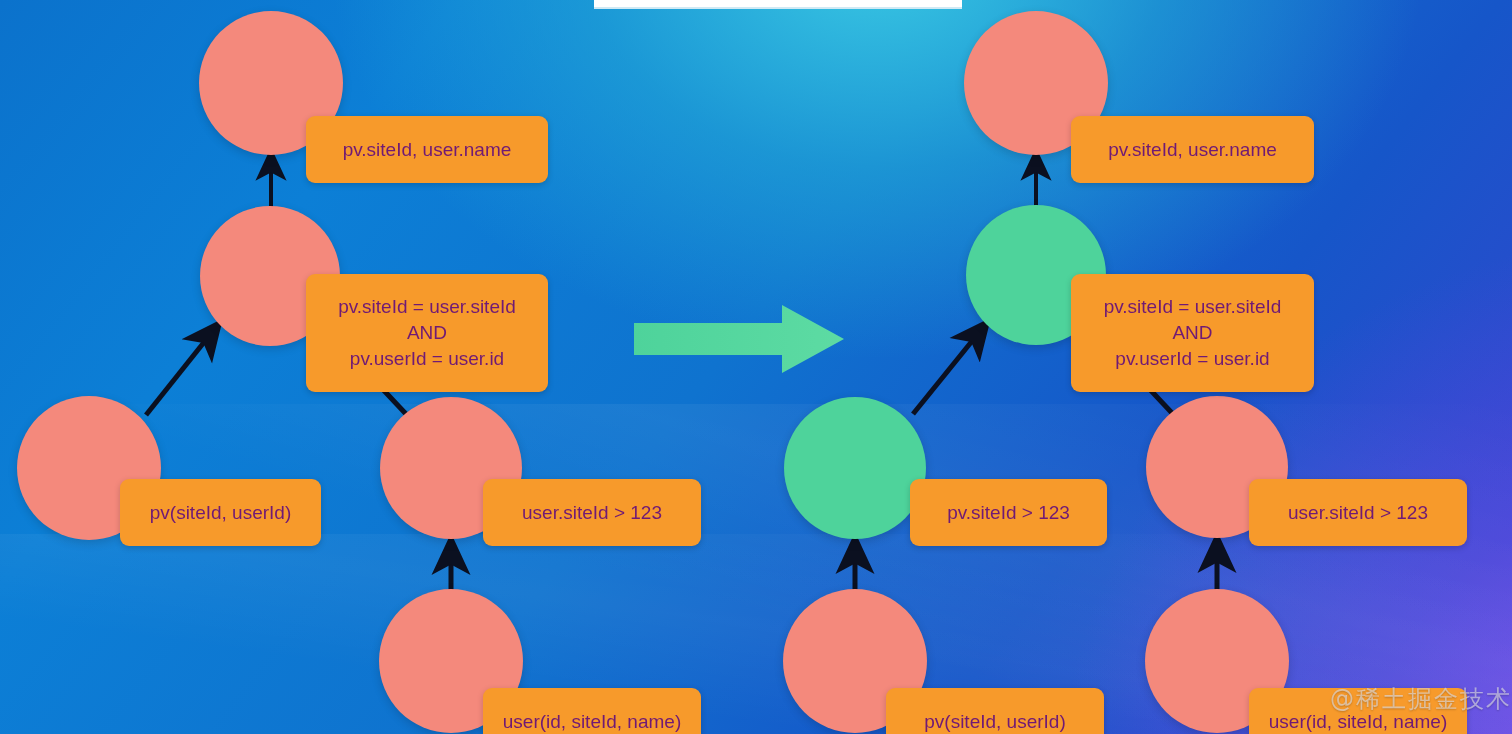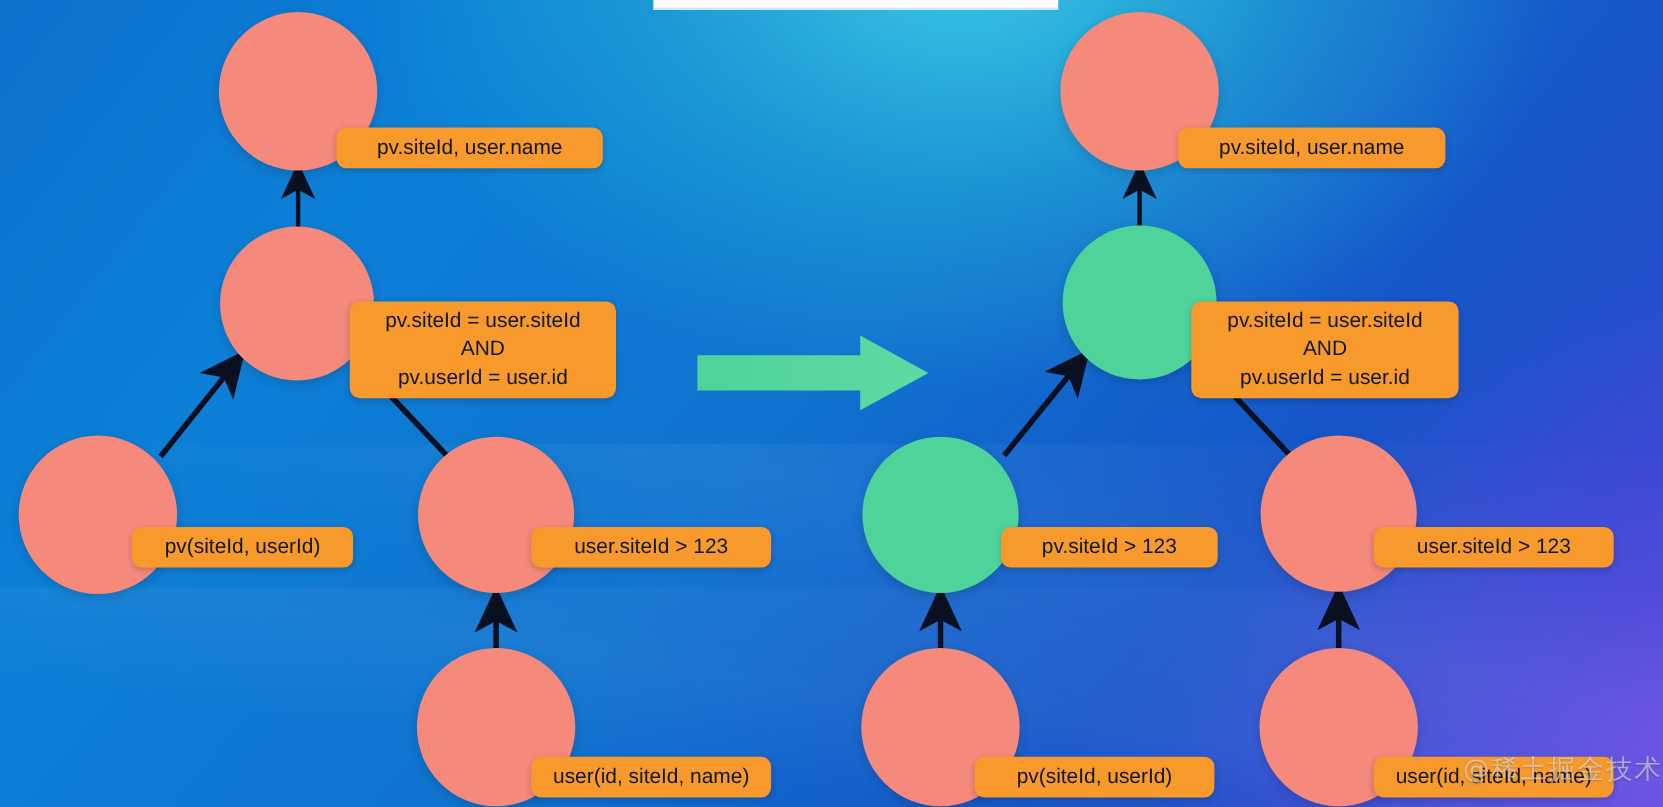--- a/index.html
+++ b/index.html
@@ -71,31 +71,31 @@
     font-size: 21px;
     letter-spacing: 0.4px;
     text-shadow: 0 1px 2px rgba(0,0,0,0.28);
     white-space: nowrap;
   }
   .node-label.bold { font-weight: bold; }
 
   .badge {
     position: absolute;
     background: #f79a2b;
-    color: #0f172a;
+    color: #701a75;
     border-radius: 9px;
     font-size: 19px;
     line-height: 27px;
-    padding: 5px 16px;
+    padding: 20px 16px;
     white-space: pre;
     text-align: center;
     z-index: 20;
     box-shadow: 0 2px 6px rgba(0,0,0,0.18);
   }
-  .badge.multiline { line-height: 26px; margin-left: 12px; }
+  .badge.multiline { line-height: 26px; }
 
   .arrow-big {
     position: absolute;
     z-index: 8;
   }
 
   .watermark {
     position: absolute;
     z-index: 60;
     color: rgba(225,225,230,0.62);

